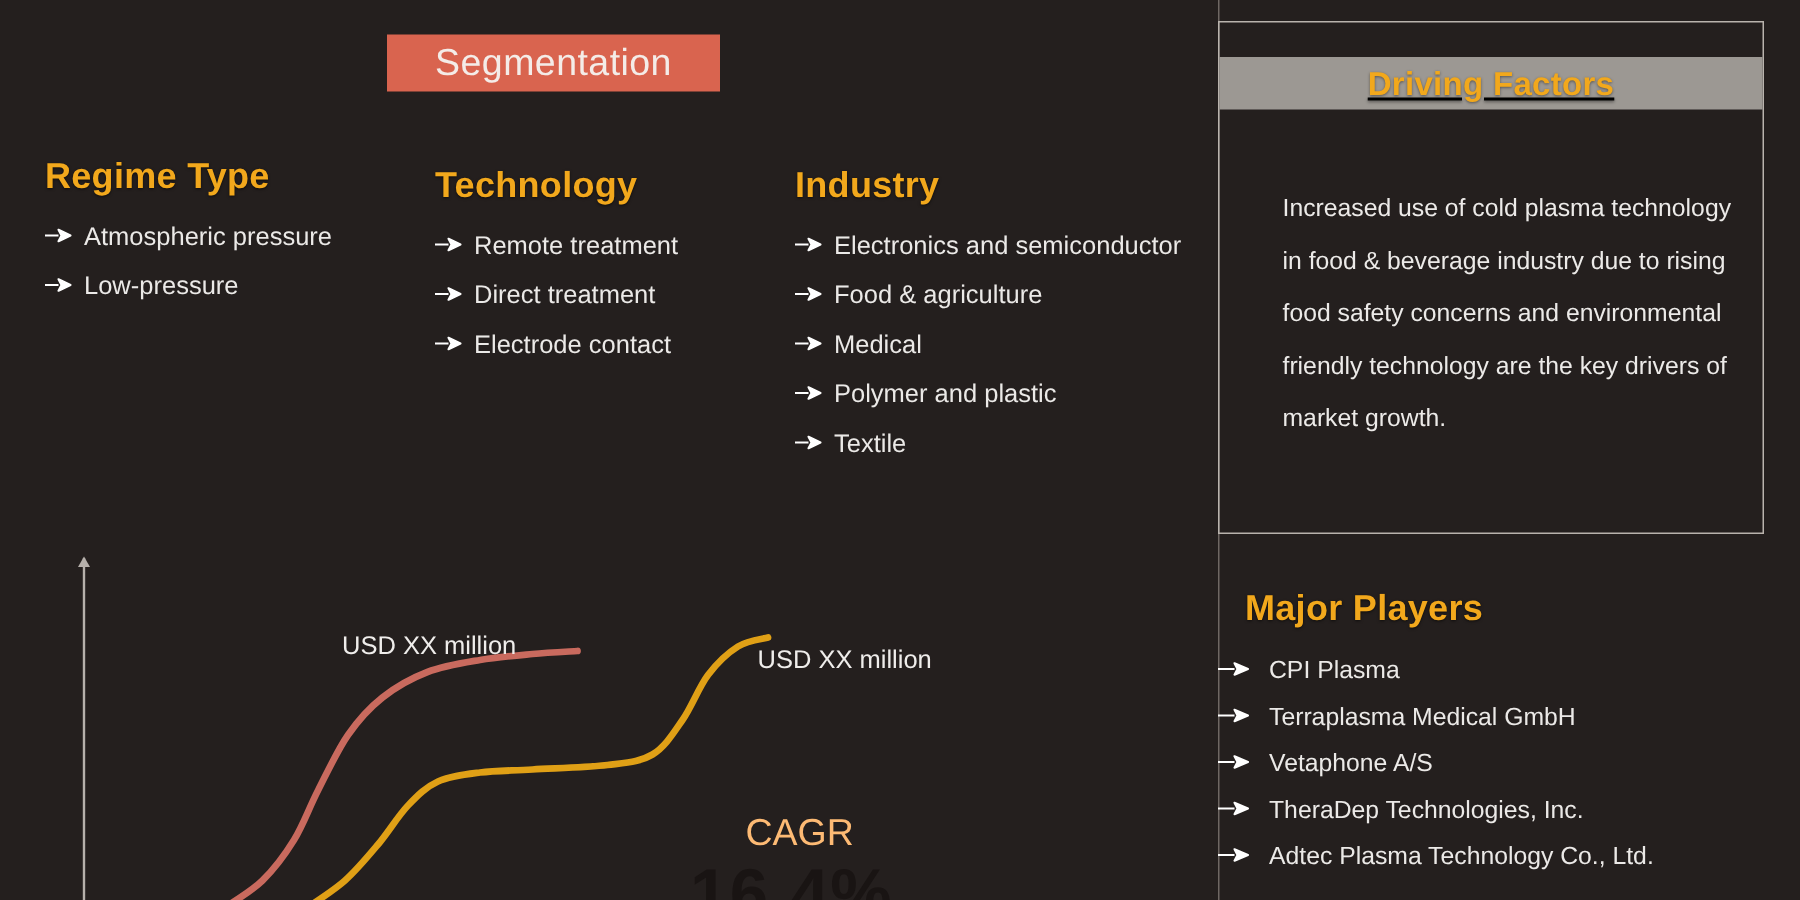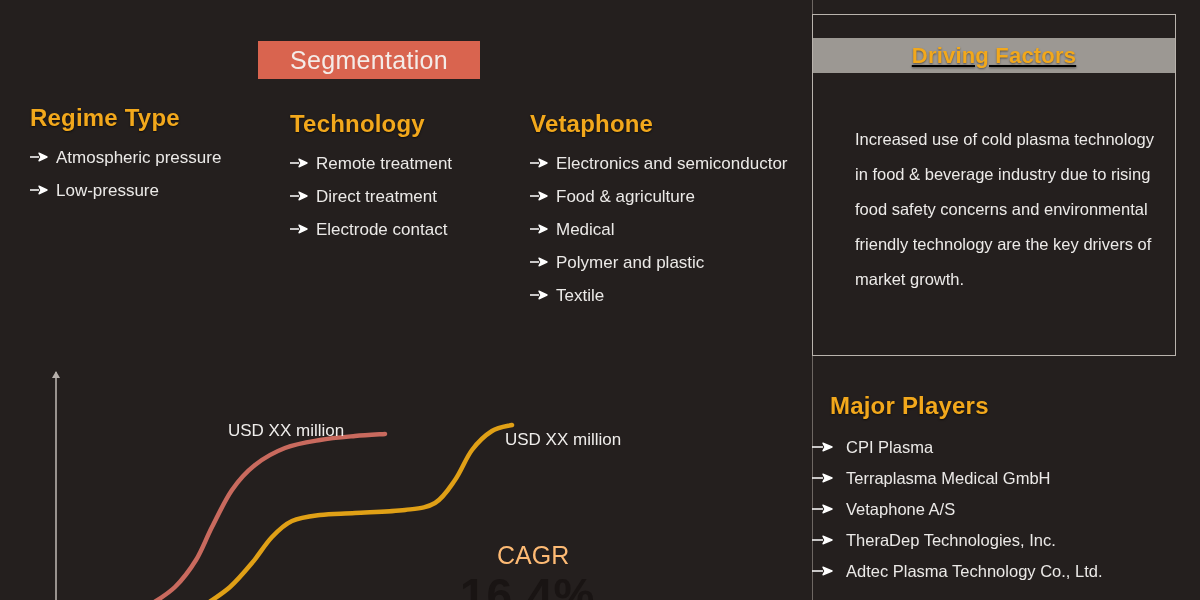--- a/index.html
+++ b/index.html
@@ -6,21 +6,21 @@
   html, body {
     width:1200px; height:600px;
     background:#241f1e;
     font-family:"Liberation Sans", sans-serif;
     overflow:hidden;
   }
   #root { position:relative; width:1200px; height:600px; background:#241f1e; }
 
   
   .seg-banner {
-    position:absolute; left:258px; top:41px;
+    position:absolute; left:258px; top:23px;
     width:222px; height:38px;
     background:#d9644f;
     display:flex; align-items:center; justify-content:center;
   }
   .seg-banner span {
     color:#f4ece8; font-size:25px; letter-spacing:.3px;
   }
 
   
   .col { position:absolute; }
@@ -151,21 +151,21 @@
           <svg width="19" height="10" viewBox="0 0 19 10">
               <path d="M0 5 L9 5 M9 1.2 L17 5 L9 8.8 L11 5 Z" fill="#ffffff" stroke="#ffffff" stroke-width="1.4" stroke-linejoin="round"></path>
             </svg>
         </span>
         <span>Electrode contact</span>
       </li>
     </ul>
   </div>
 
   <div class="col" id="col-industry">
-    <div class="col-title">Vetaphone</div>
+    <div class="col-title">Industry</div>
     <ul class="bullet-list">
       <li>
         <span class="arrow">
           <svg width="19" height="10" viewBox="0 0 19 10">
               <path d="M0 5 L9 5 M9 1.2 L17 5 L9 8.8 L11 5 Z" fill="#ffffff" stroke="#ffffff" stroke-width="1.4" stroke-linejoin="round"></path>
             </svg>
         </span>
         <span>Electronics and semiconductor</span>
       </li>
       <li>

